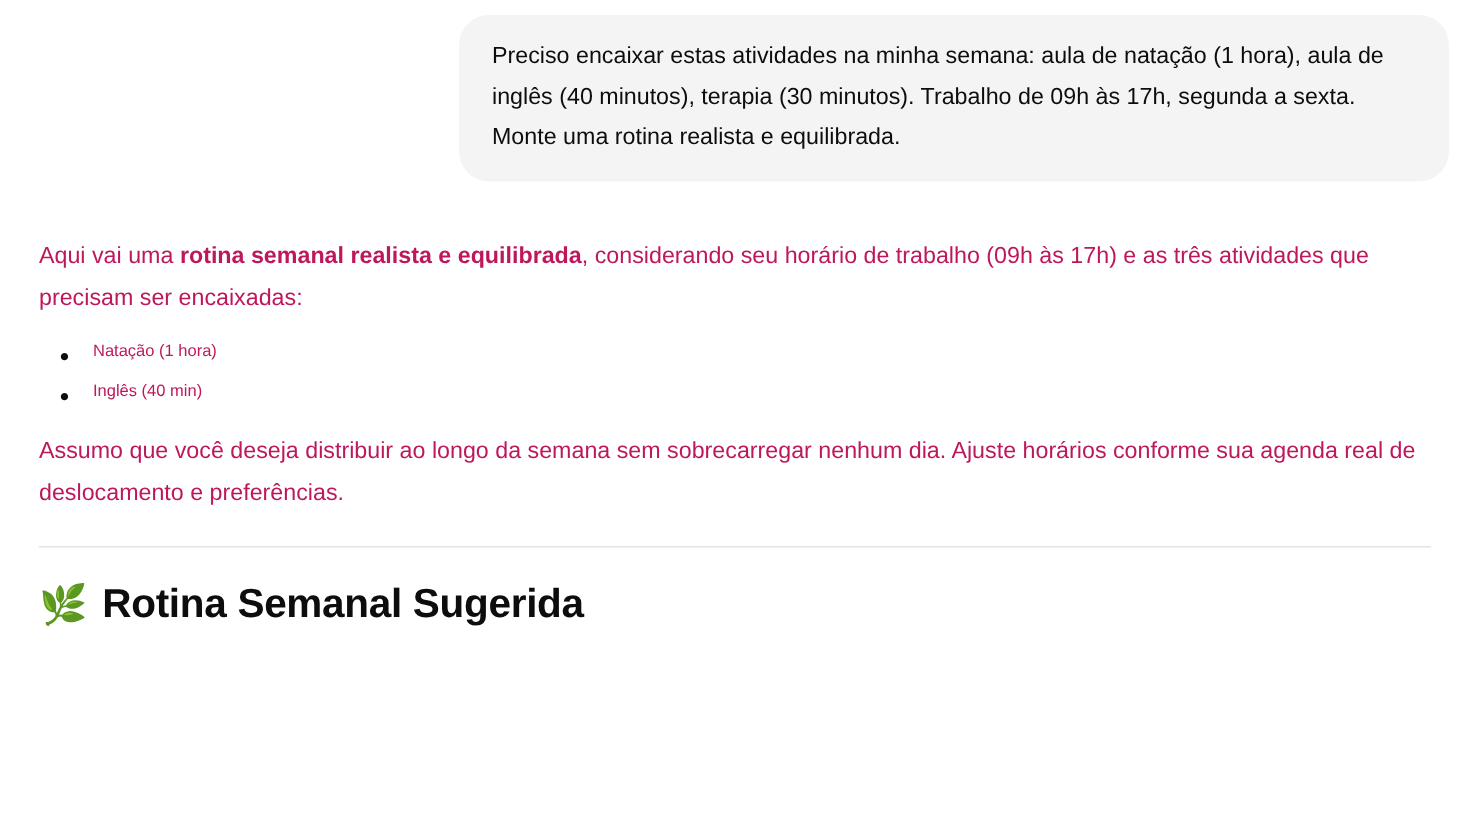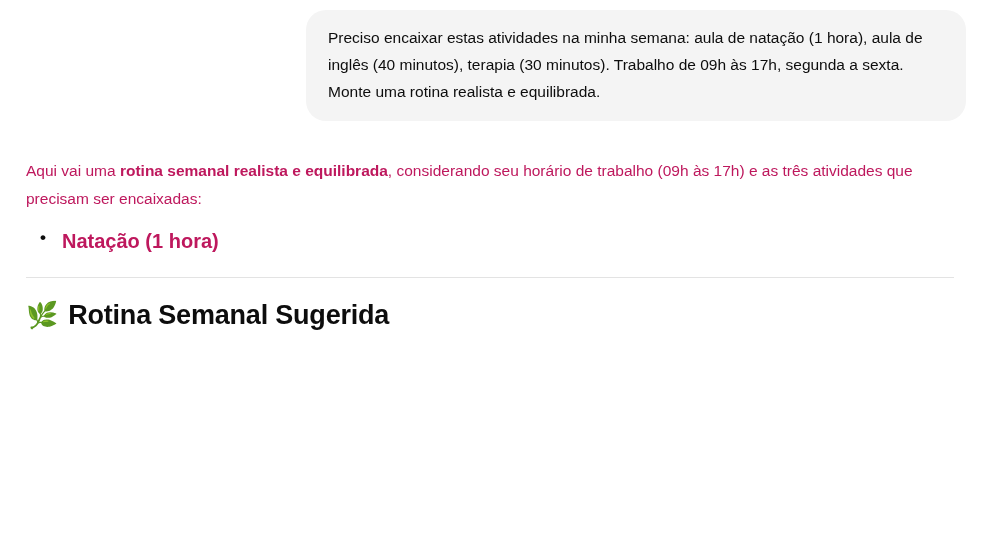--- a/index.html
+++ b/index.html
@@ -51,22 +51,22 @@
   .assistant strong {
     font-weight: bold;
   }
   ul.activity-list {
     margin: 6px 0 18px 0;
     padding-left: 36px;
     list-style: none;
   }
   ul.activity-list li {
     position: relative;
-    font-weight: bold;
-    font-size: 20px;
+    font-weight: normal;
+    font-size: 11px;
     line-height: 1.4;
     margin-bottom: 12px;
   }
   ul.activity-list li::before {
     content: "•";
     position: absolute;
     left: -22px;
     top: -1px;
     font-size: 17px;
     font-weight: bold;
@@ -101,22 +101,24 @@
 
   <div class="user-row">
     <div class="user-bubble">Preciso encaixar estas atividades na minha semana: aula de natação (1 hora), aula de inglês (40 minutos), terapia (30 minutos). Trabalho de 09h às 17h, segunda a sexta. Monte uma rotina realista e equilibrada.</div>
   </div>
 
   <div class="assistant">
     <p><span>Aqui vai uma </span><strong>rotina semanal realista e equilibrada</strong><span>, considerando seu horário de trabalho (09h às 17h) e as três atividades que precisam ser encaixadas:</span></p>
 
     <ul class="activity-list">
       <li>Natação (1 hora)</li>
+      <li>Inglês (40 min)</li>
     </ul>
 
+    <p>Assumo que você deseja distribuir ao longo da semana sem sobrecarregar nenhum dia. Ajuste horários conforme sua agenda real de deslocamento e preferências.</p>
   </div>
 
   <hr class="divider">
 
   <div class="section-heading">
     <span class="emoji">🌿</span>
     <span>Rotina Semanal Sugerida</span>
   </div>
 
 </div>

